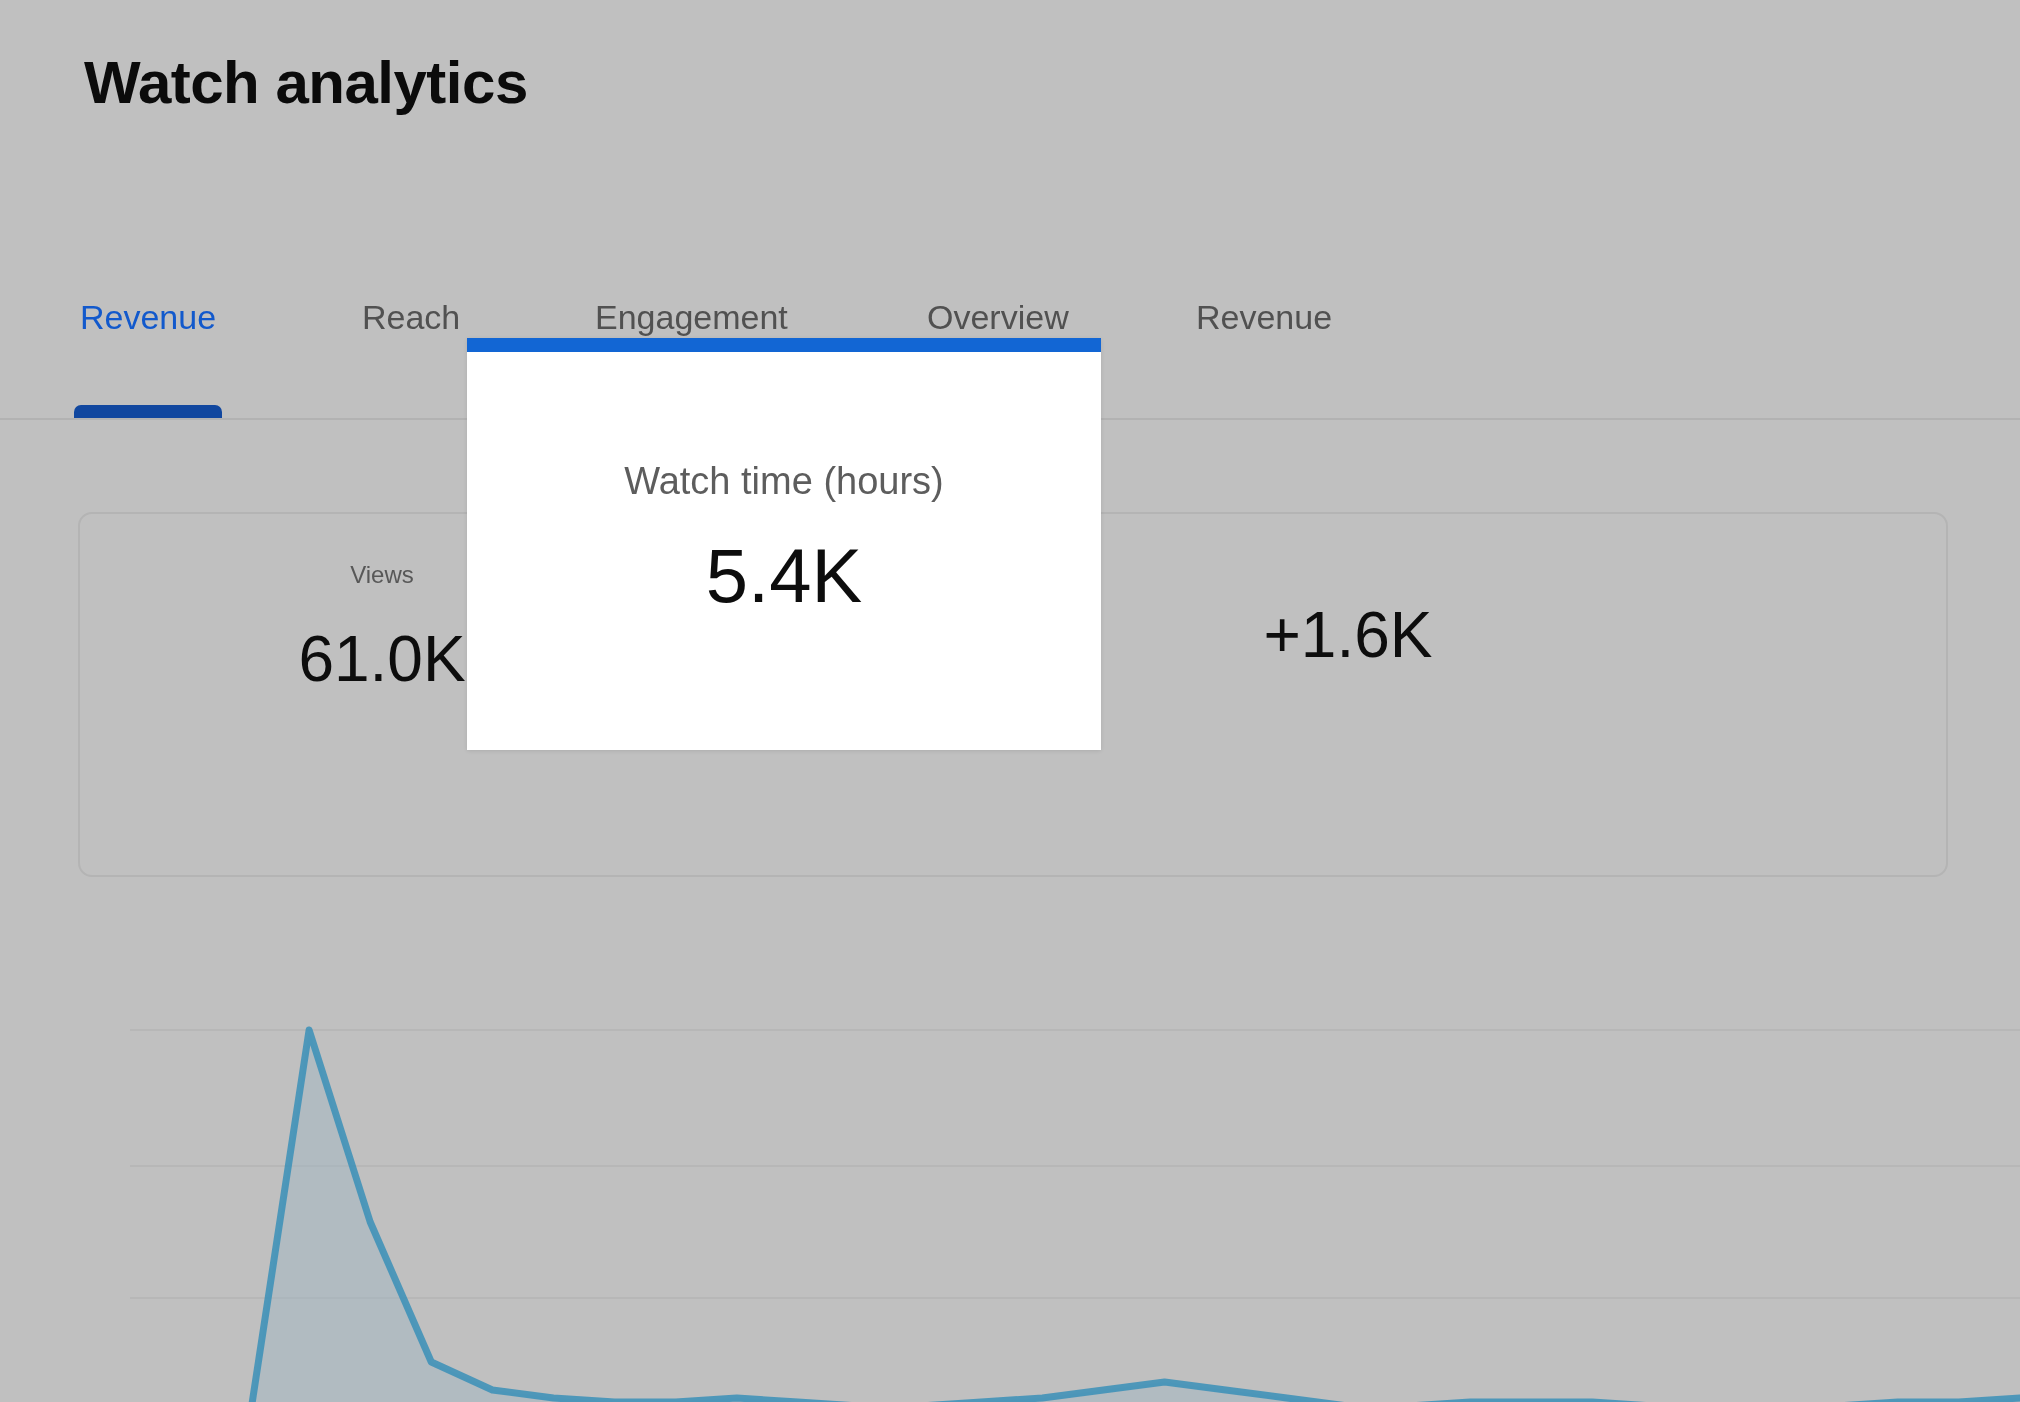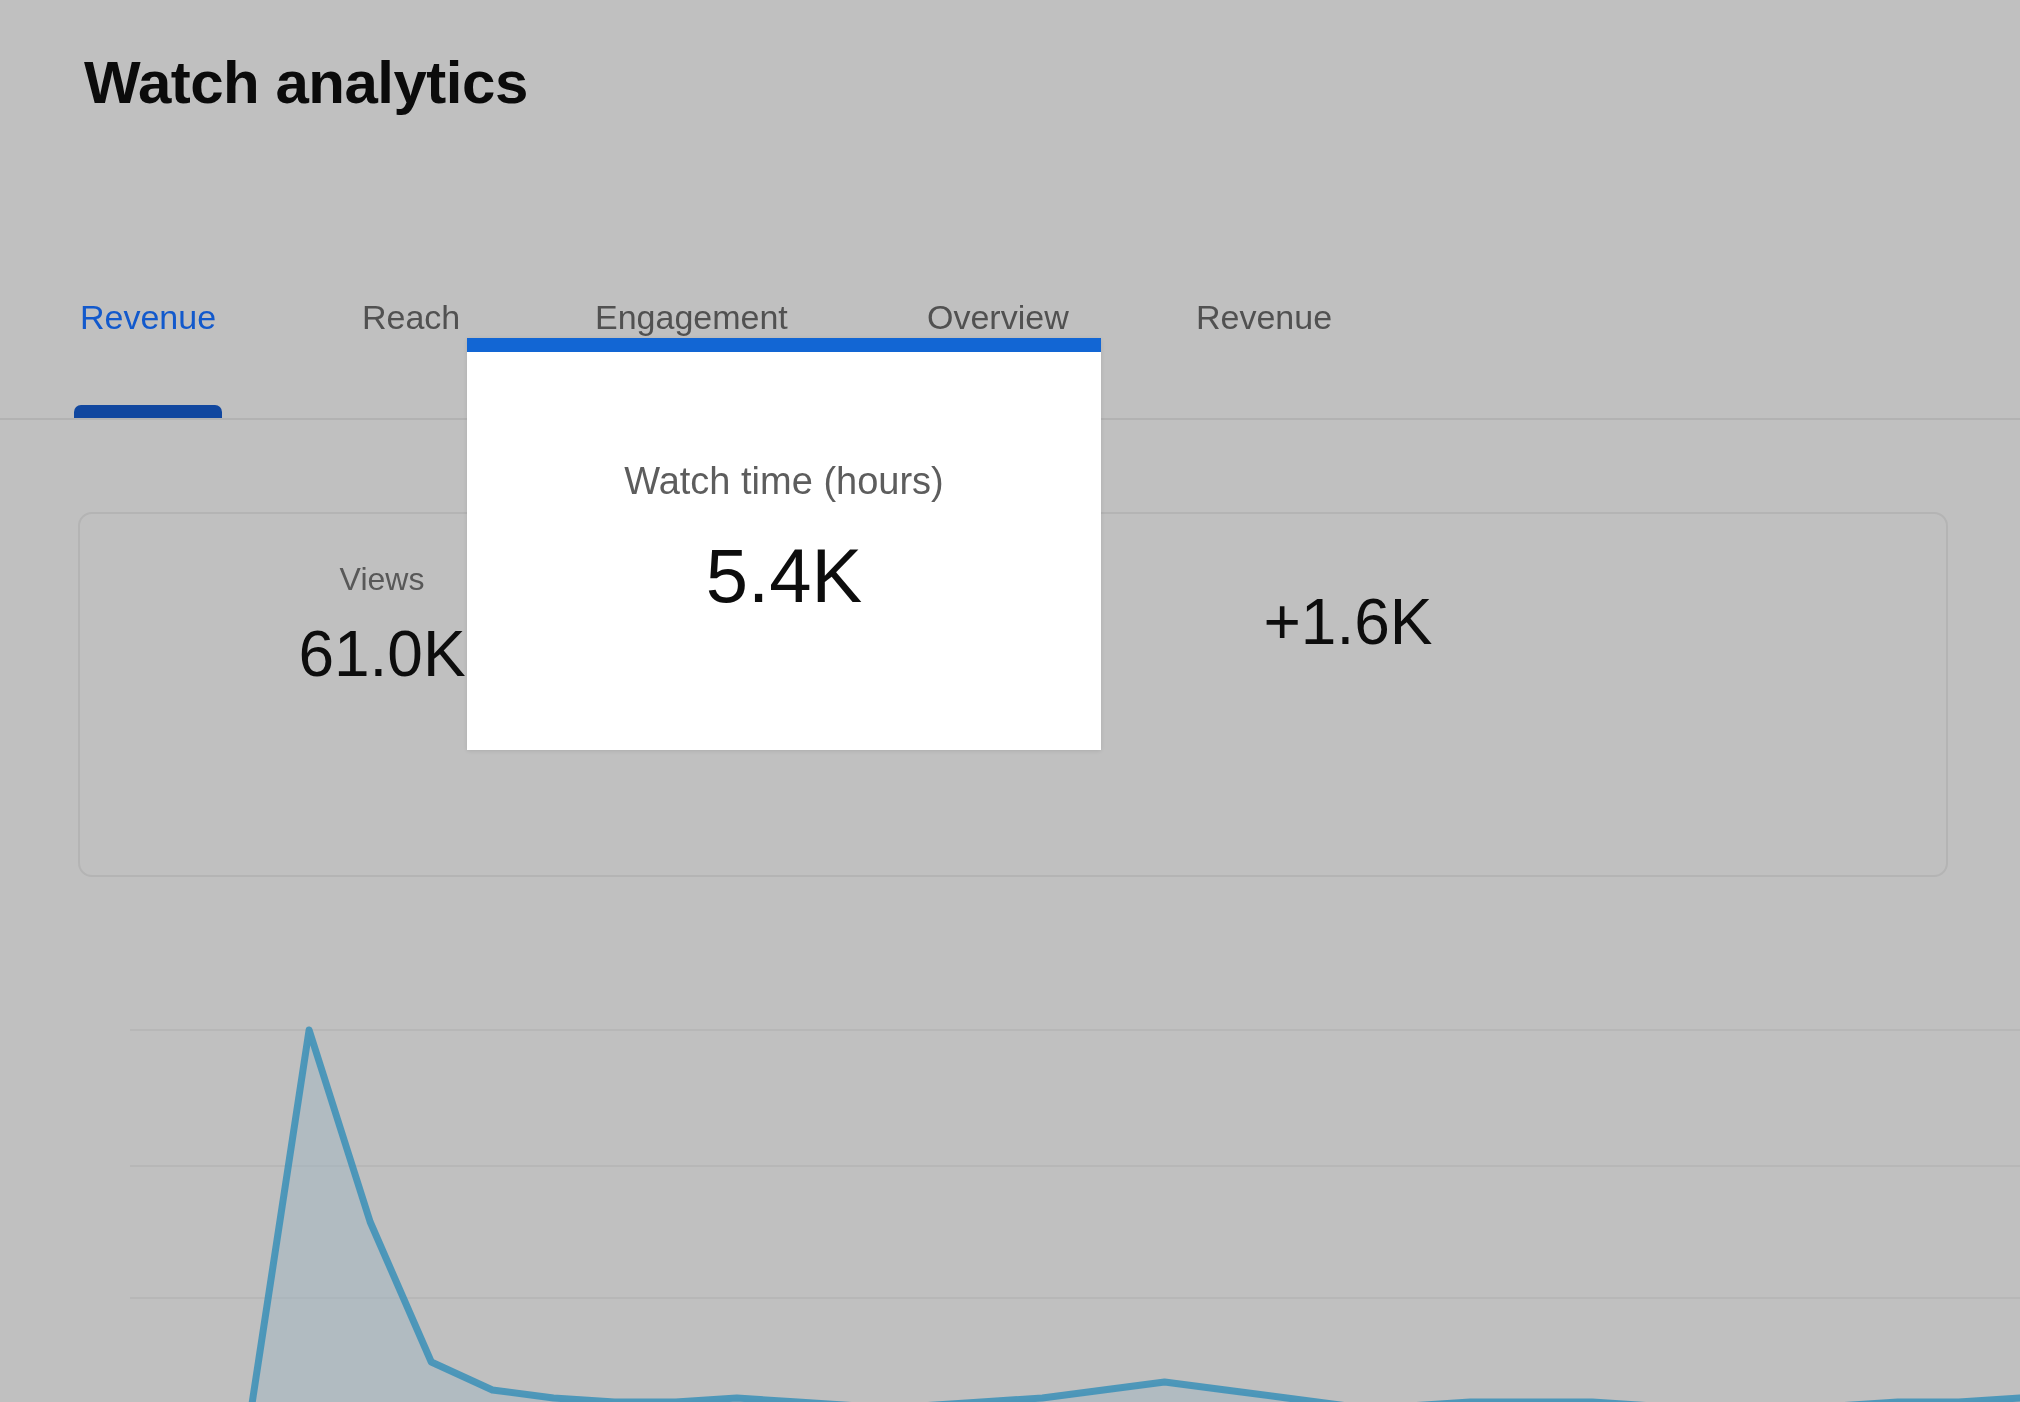--- a/index.html
+++ b/index.html
@@ -92,28 +92,28 @@
     box-sizing: border-box;
   }
   .metric {
     position: absolute;
     top: 0;
     text-align: center;
     width: 420px;
   }
   .metric-label {
     display: block;
-    font-size: 32px;
+    font-size: 24px;
     color: #585858;
     line-height: 1;
     white-space: nowrap;
   }
   .metric-value {
     display: block;
-    margin-top: 24px;
+    margin-top: 37px;
     font-size: 64px;
     color: #0d0d0d;
     line-height: 1.1;
     white-space: nowrap;
   }
   .metric-0 { left: 92px; top: 49px; }
   .metric-1 { left: 570px; top: 49px; }
   .metric-2 { left: 1058px; top: 49px; }
 
   

